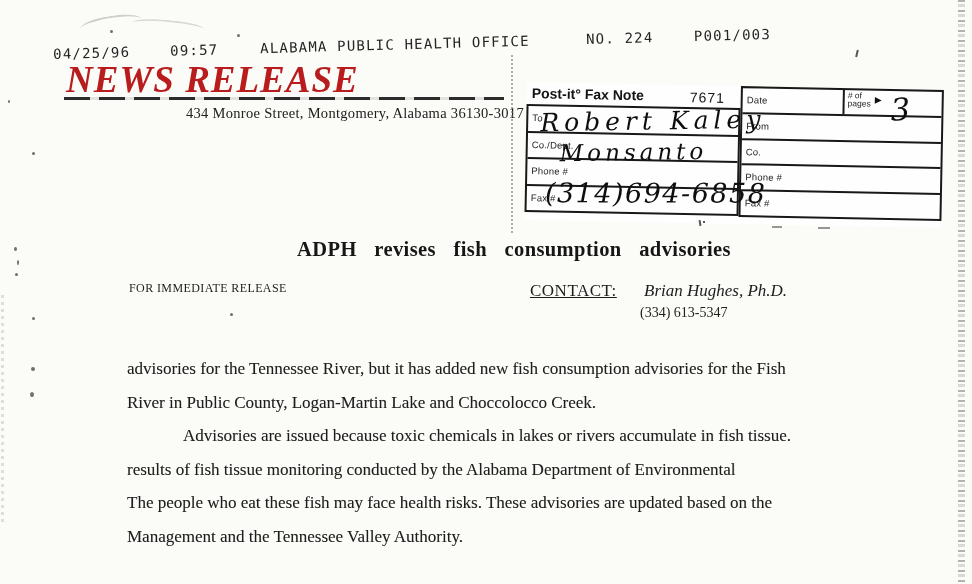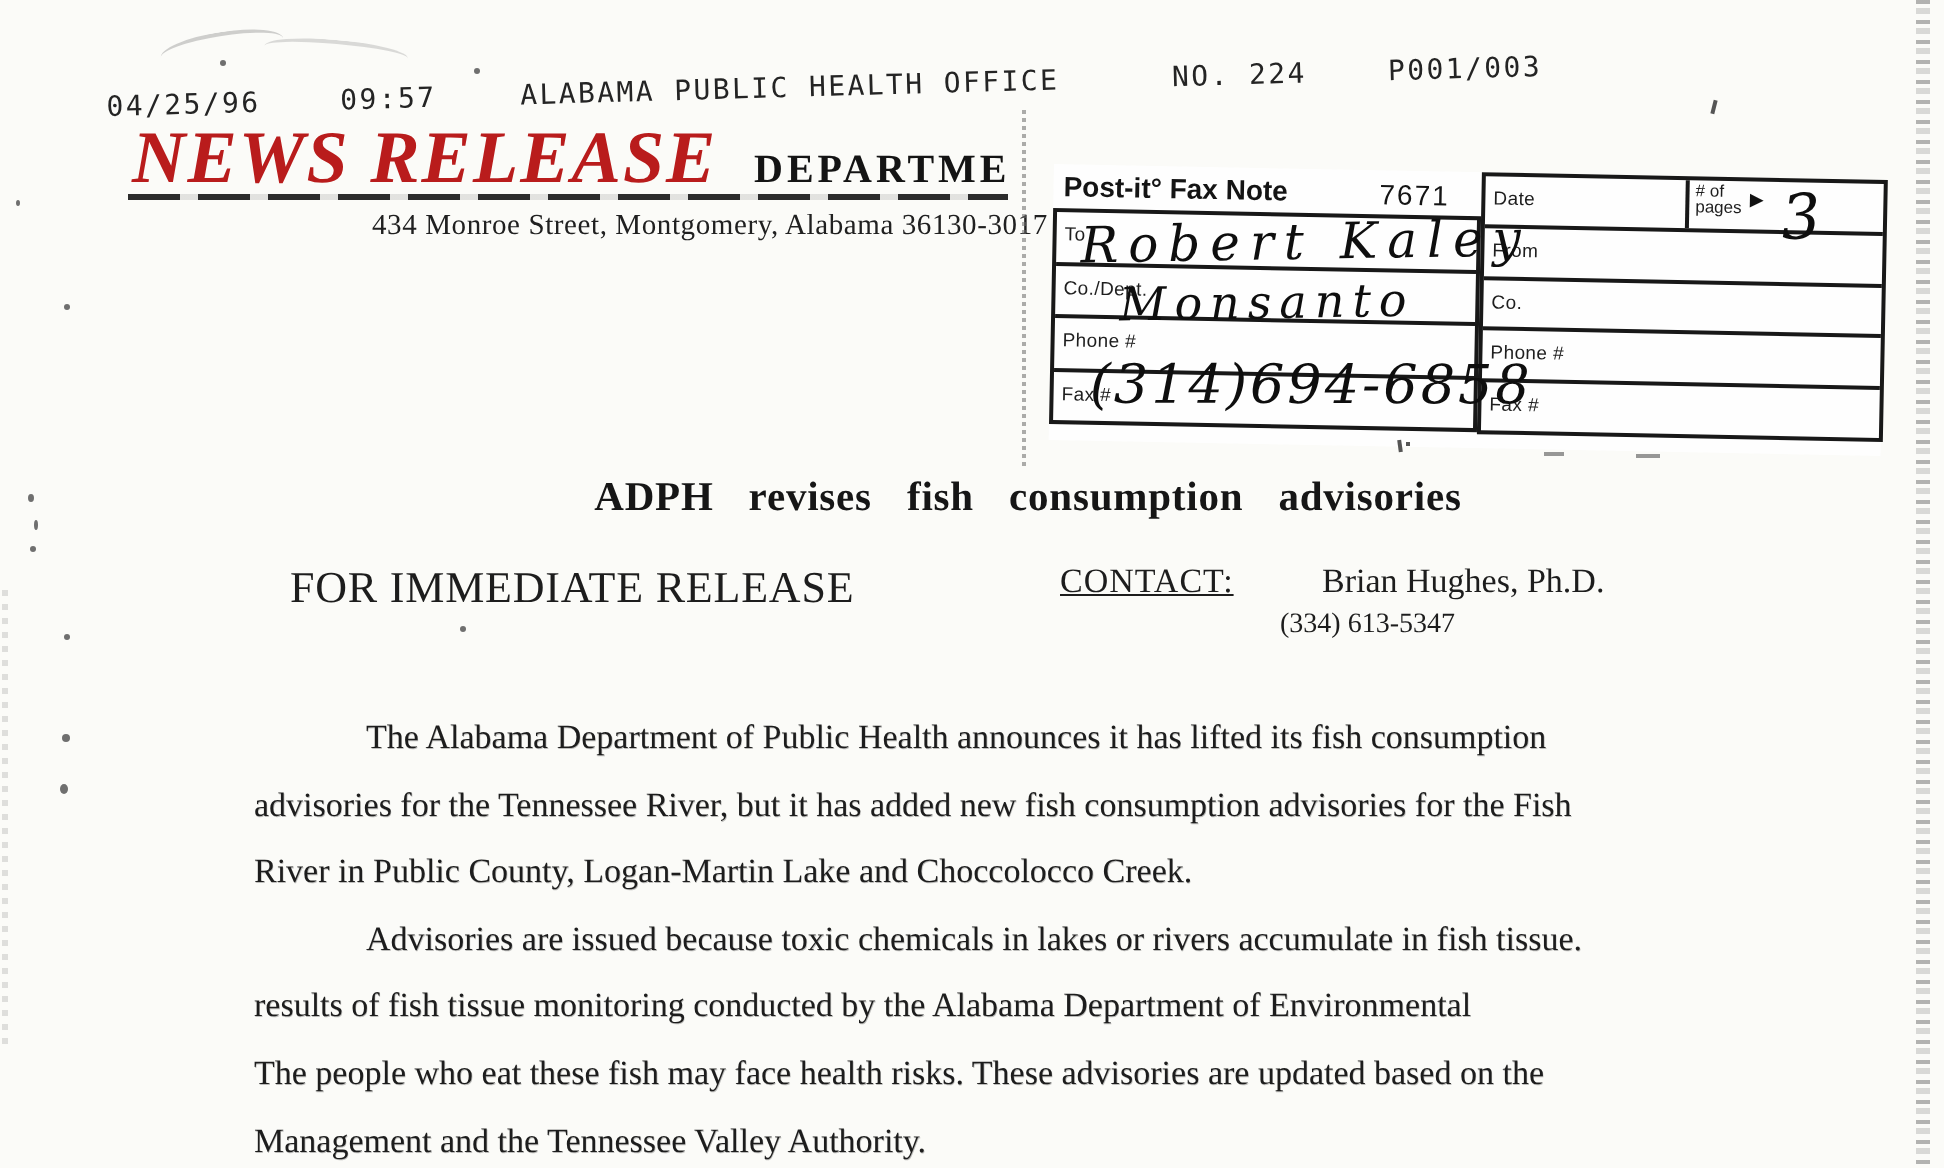--- a/index.html
+++ b/index.html
@@ -48,23 +48,23 @@
   .hw-to{left:14px;top:22px;font-size:25px;letter-spacing:5px;transform:rotate(-2deg);}
   .hw-co{left:34px;top:55px;font-size:23px;letter-spacing:4px;transform:rotate(-2deg);}
   .hw-fax{left:20px;top:93px;font-size:27px;letter-spacing:1.5px;transform:rotate(-1deg);}
   .hw-pages{left:364px;top:2px;font-size:31px;transform:rotate(-4deg);}
 
   
   .serif{font-family:"Liberation Serif",serif;color:#1d1d1d;}
   .headline{position:absolute;left:0;right:0;top:238px;padding-left:56px;text-align:center;
     font-family:"Liberation Serif",serif;font-weight:bold;font-size:20.5px;
     word-spacing:12px;letter-spacing:.4px;color:#161616;}
-  .for-release{position:absolute;left:145px;top:281px;font-size:22px;letter-spacing:.4px;}
+  .for-release{position:absolute;left:129px;top:281px;font-size:12px;letter-spacing:.4px;}
   .contact-label{position:absolute;left:530px;top:281px;font-size:17px;letter-spacing:.5px;text-decoration:underline;}
-  .contact-name{position:absolute;left:661px;top:281px;font-size:17px;}
+  .contact-name{position:absolute;left:644px;top:281px;font-size:17px;font-style:italic;}
   .contact-phone{position:absolute;left:640px;top:305px;font-size:14px;}
 
   
   .body-text{position:absolute;left:127px;top:352px;width:800px;font-family:"Liberation Serif",serif;
     font-size:17px;color:#1d1d1d;text-shadow:.3px .3px 0 rgba(30,30,30,.28);}
   .body-text .line{height:33.6px;line-height:33.6px;white-space:nowrap;}
   .indent{padding-left:56px;}
 
   
   .speckle-right{position:absolute;left:958px;top:0;width:7px;height:584px;opacity:.8;
@@ -86,21 +86,20 @@
 
   <div class="fax-header">
     <span style="left:53px">04/25/96</span>
     <span style="left:170px">09:57</span>
     <span style="left:260px">ALABAMA PUBLIC HEALTH OFFICE</span>
     <span style="left:586px">NO. 224</span>
     <span style="left:694px">P001/003</span>
   </div>
 
   <div class="masthead">NEWS RELEASE</div>
-  <div class="dept">DEPARTME</div>
   <div class="mast-rule"></div>
   <div class="address">434 Monroe Street, Montgomery, Alabama  36130-3017</div>
 
   <div class="page-edge"></div>
 
   <div class="postit">
     <div class="brand">Post-it° Fax Note</div>
     <div class="model">7671</div>
 
     <div class="lbox">
@@ -149,21 +148,20 @@
     <div class="hw hw-pages">3</div>
   </div>
 
   <div class="headline">ADPH  revises  fish  consumption  advisories</div>
   <div class="serif for-release">FOR IMMEDIATE RELEASE</div>
   <div class="serif contact-label">CONTACT:</div>
   <div class="serif contact-name">Brian Hughes, Ph.D.</div>
   <div class="serif contact-phone">(334) 613-5347</div>
 
   <div class="body-text">
-    <div class="line indent">The Alabama Department of Public Health announces it has lifted its fish consumption</div>
     <div class="line">advisories for the Tennessee River, but it has added new fish consumption advisories for the Fish</div>
     <div class="line">River in Public County, Logan-Martin Lake and Choccolocco Creek.</div>
     <div class="line indent">Advisories are issued because toxic chemicals in lakes or rivers accumulate in fish tissue.</div>
     <div class="line">results of fish tissue monitoring conducted by the Alabama Department of Environmental</div>
     <div class="line">The people who eat these fish may face health risks. These advisories are updated based on the</div>
     <div class="line">Management and the Tennessee Valley Authority.</div>
   </div>
 
   <div class="speckle-right"></div>
   <div class="left-streak"></div>

